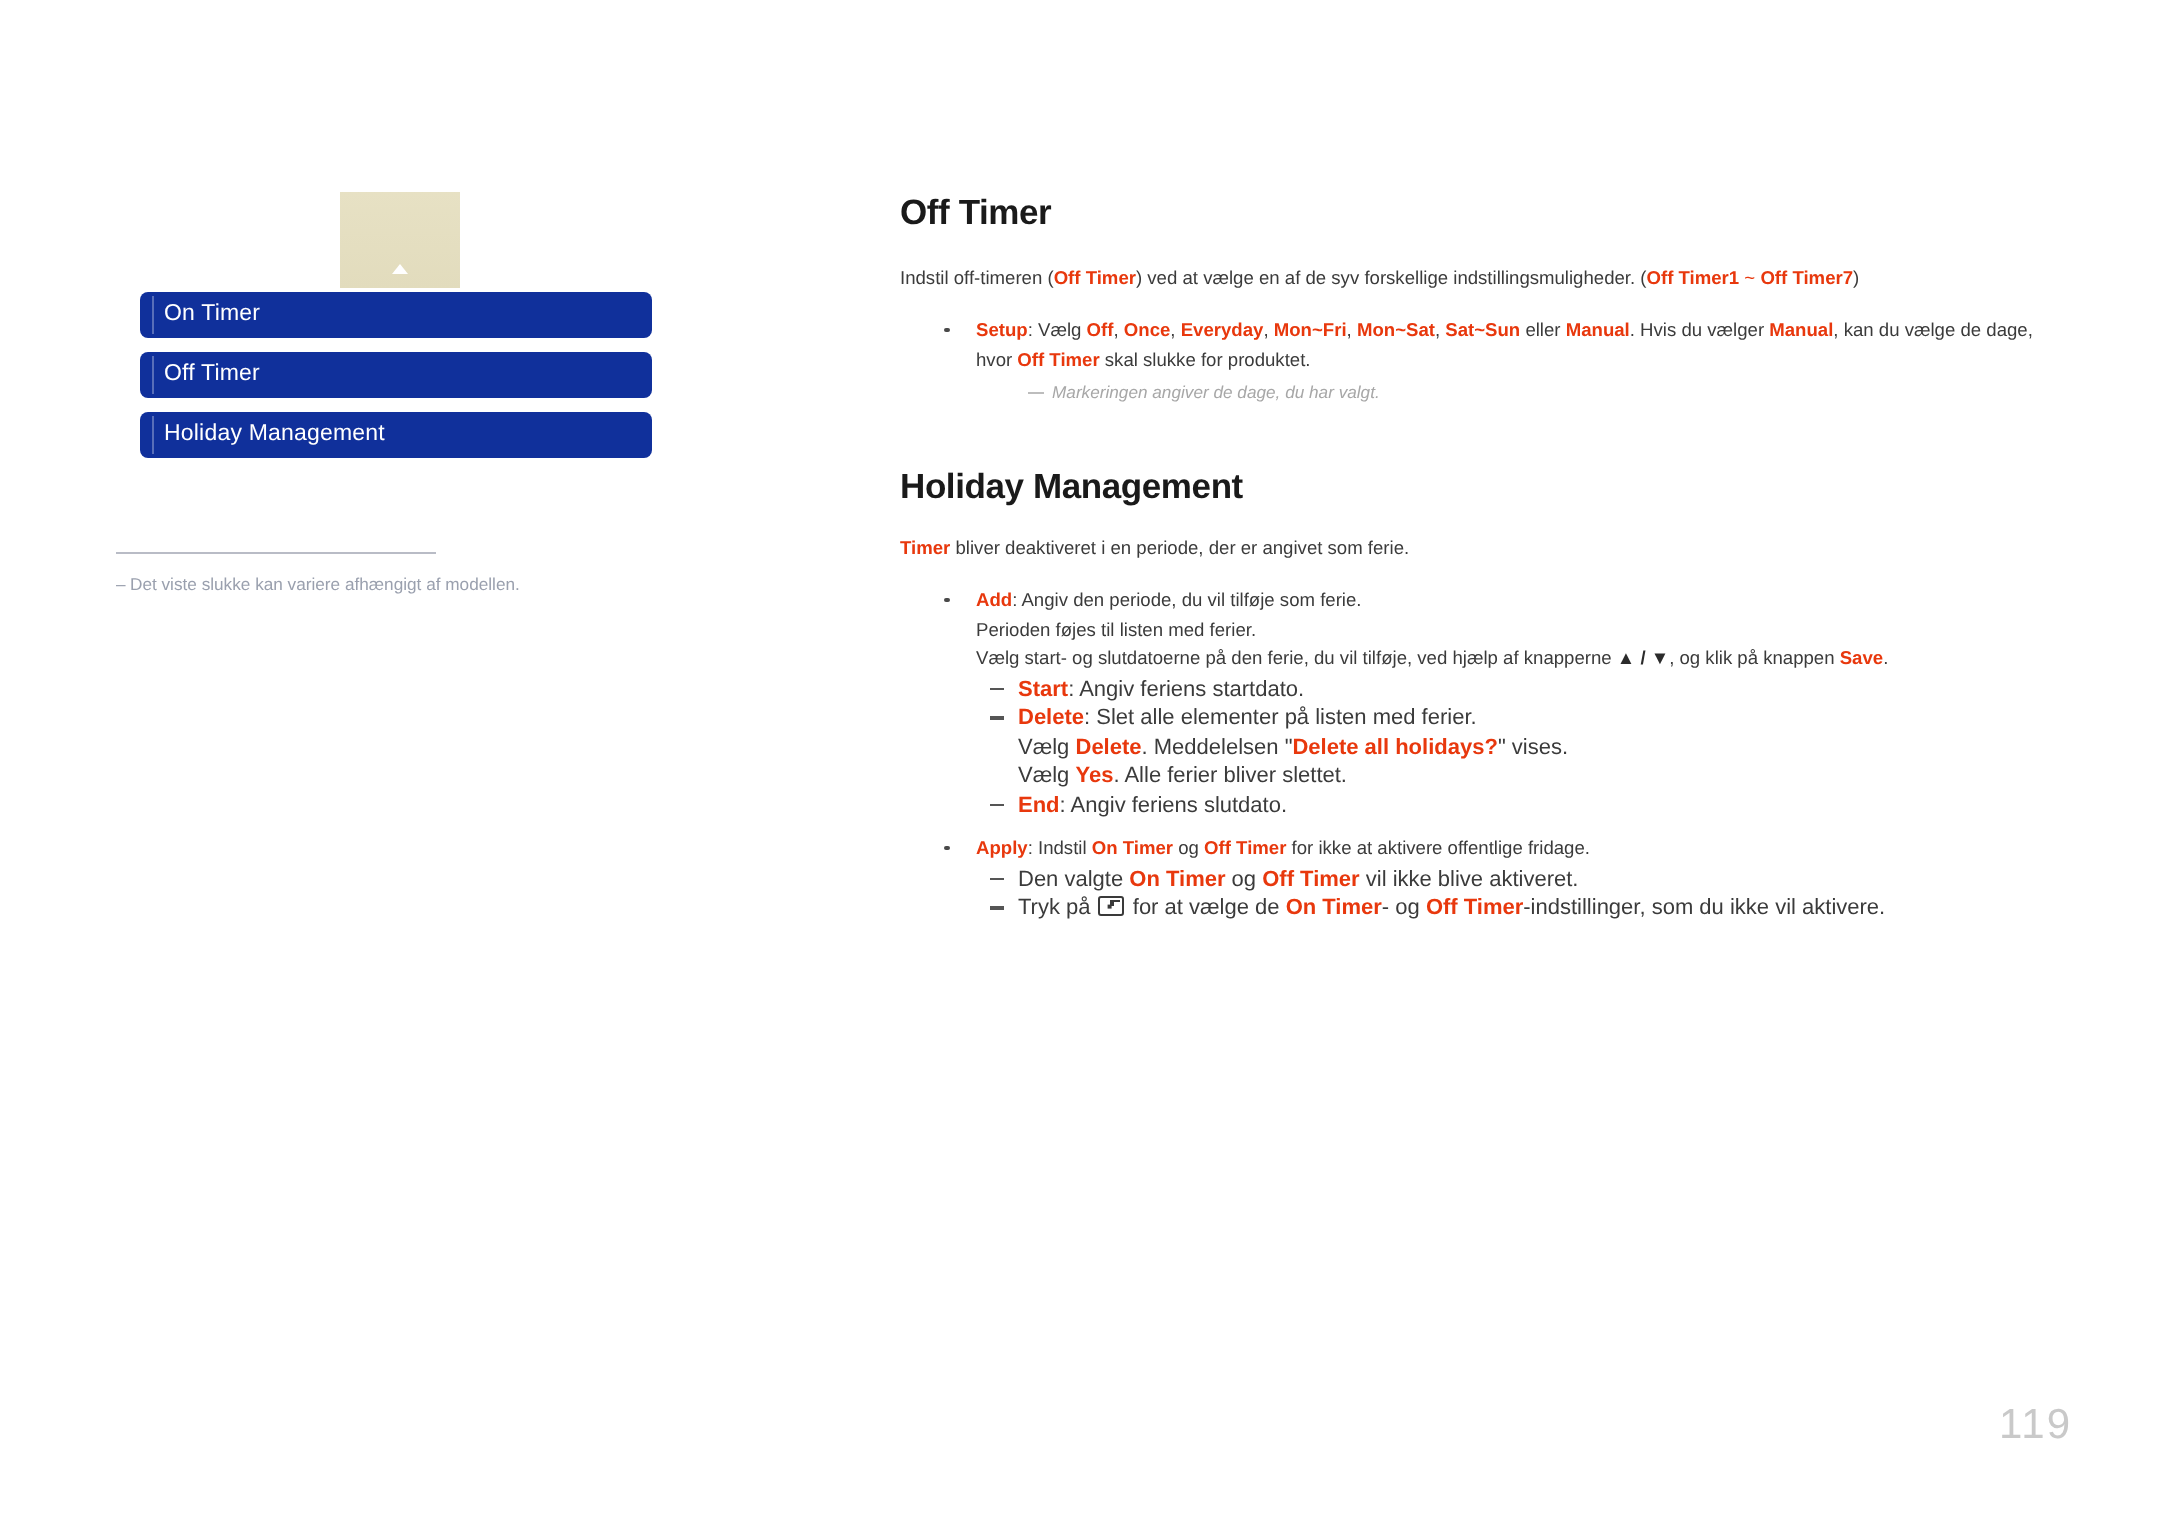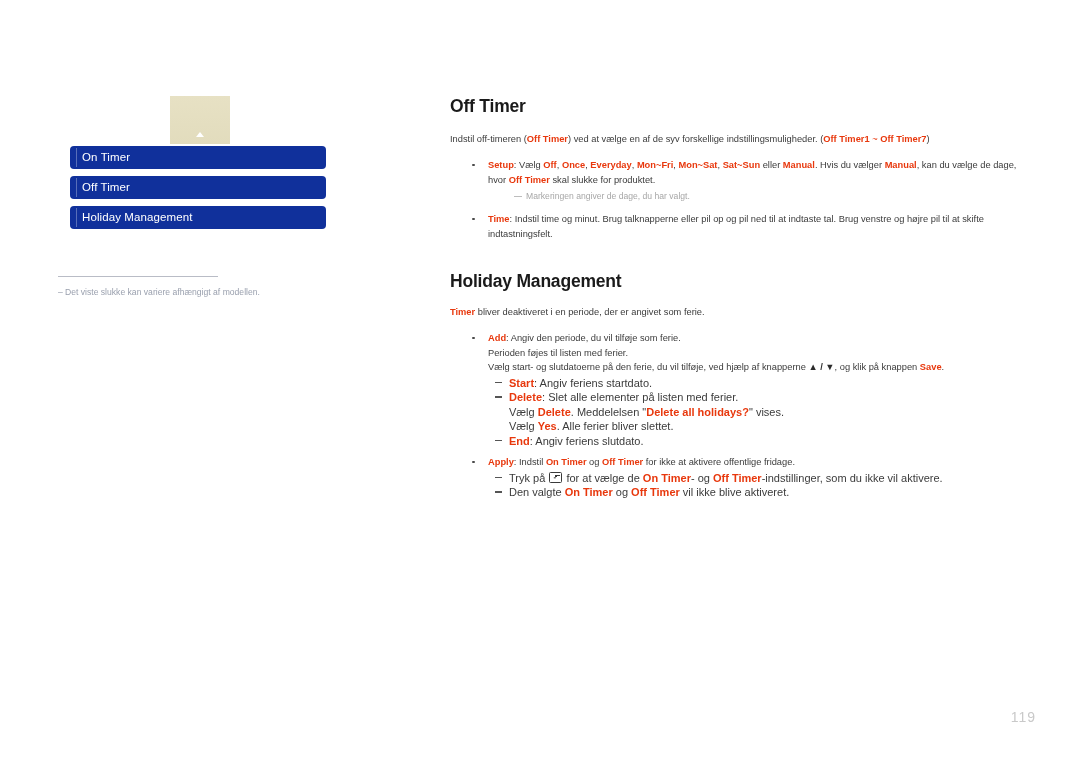--- a/index.html
+++ b/index.html
@@ -144,20 +144,21 @@
     left: 0;
     top: 6px;
     width: 8px;
     height: 1.4px;
     background: #bdbdbd;
   }
   .note.indent {
     margin-left: 26px;
     margin-top: 3px;
     margin-bottom: 9px;
+    font-style: italic;
   }
 
   ul.bullets {
     list-style: none;
     margin: 12px;
     padding: 0;
   }
   li.bullet {
     position: relative;
     padding-left: 26px;
@@ -237,21 +238,21 @@
     height: 1.3px;
     background: #3a3a3a;
     box-shadow: -1.2px 1.3px 0 0 #3a3a3a;
   }
 
   
   .page-number {
     position: absolute;
     right: 44px;
     bottom: 38px;
-    font-size: 14px;
+    font-size: 21px;
     color: #c9c9c9;
     letter-spacing: 1px;
     font-weight: normal;
     text-align: right;
   }
 </style>
 </head>
 <body>
 
 <div class="page">
@@ -281,23 +282,20 @@
     <p class="lead"><span>Indstil off-timeren (</span><span class="em">Off Timer</span><span>) ved at vælge en af de syv forskellige indstillingsmuligheder. (</span><span class="em">Off Timer1</span><span class="em-plain"> ~ </span><span class="em">Off Timer7</span><span>)</span></p>
 
 
     <ul class="bullets">
 
       <li class="bullet">
         <span class="dot"></span><span class="em">Setup</span><span>: </span><span>Vælg </span><span class="em">Off</span><span>, </span><span class="em">Once</span><span>, </span><span class="em">Everyday</span><span>, </span><span class="em">Mon~Fri</span><span>, </span><span class="em">Mon~Sat</span><span>, </span><span class="em">Sat~Sun</span><span> eller </span><span class="em">Manual</span><span>. Hvis du vælger </span><span class="em">Manual</span><span>, kan du vælge de dage, hvor </span><span class="em">Off Timer</span><span> skal slukke for produktet.</span>
         <p class="note indent">Markeringen angiver de dage, du har valgt.</p>
       </li>
 
-      <li class="bullet">
-        <span class="dot"></span><span class="em">Time</span><span>: </span><span>Indstil time og minut. Brug talknapperne eller pil op og pil ned til at indtaste tal. Brug venstre og højre pil til at skifte indtastningsfelt.</span>
-      </li>
 
     </ul>
 
     <h1 class="section-title second">Holiday Management</h1>
 
     <p class="lead"><span class="em">Timer</span><span> bliver deaktiveret i en periode, der er angivet som ferie.</span></p>
 
     <ul class="bullets">
 
       <li class="bullet">
@@ -322,24 +320,24 @@
             <span class="dash"></span><span class="em">End</span><span>: </span><span>Angiv feriens slutdato.</span>
           </li>
         </ul>
       </li>
 
       <li class="bullet">
         <span class="dot"></span><span class="em">Apply</span><span>: </span><span>Indstil </span><span class="em">On Timer</span><span> og </span><span class="em">Off Timer</span><span> for ikke at aktivere offentlige fridage.</span>
 
         <ul class="subbullets">
           <li class="subbullet">
+            <span class="dash"></span><span>Den valgte </span><span class="em">On Timer</span><span> og </span><span class="em">Off Timer</span><span> vil ikke blive aktiveret.</span>
+          </li>
+          <li class="subbullet">
             <span class="dash"></span><span>Tryk på </span><span class="keycap"></span><span> for at vælge de </span><span class="em">On Timer</span><span>- og </span><span class="em">Off Timer</span><span>-indstillinger, som du ikke vil aktivere.</span>
-          </li>
-          <li class="subbullet">
-            <span class="dash"></span><span>Den valgte </span><span class="em">On Timer</span><span> og </span><span class="em">Off Timer</span><span> vil ikke blive aktiveret.</span>
           </li>
         </ul>
       </li>
 
     </ul>
   </div>
 
   <div class="page-number">119</div>
 
 </div>

